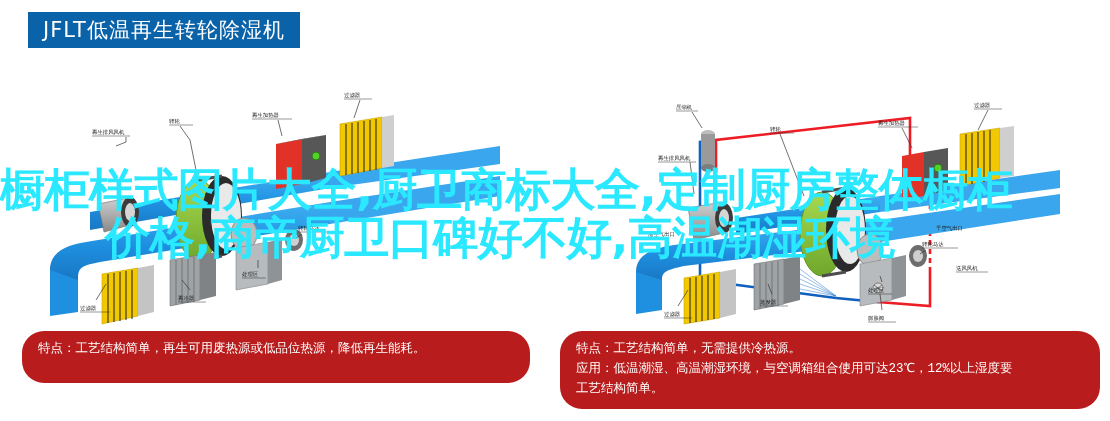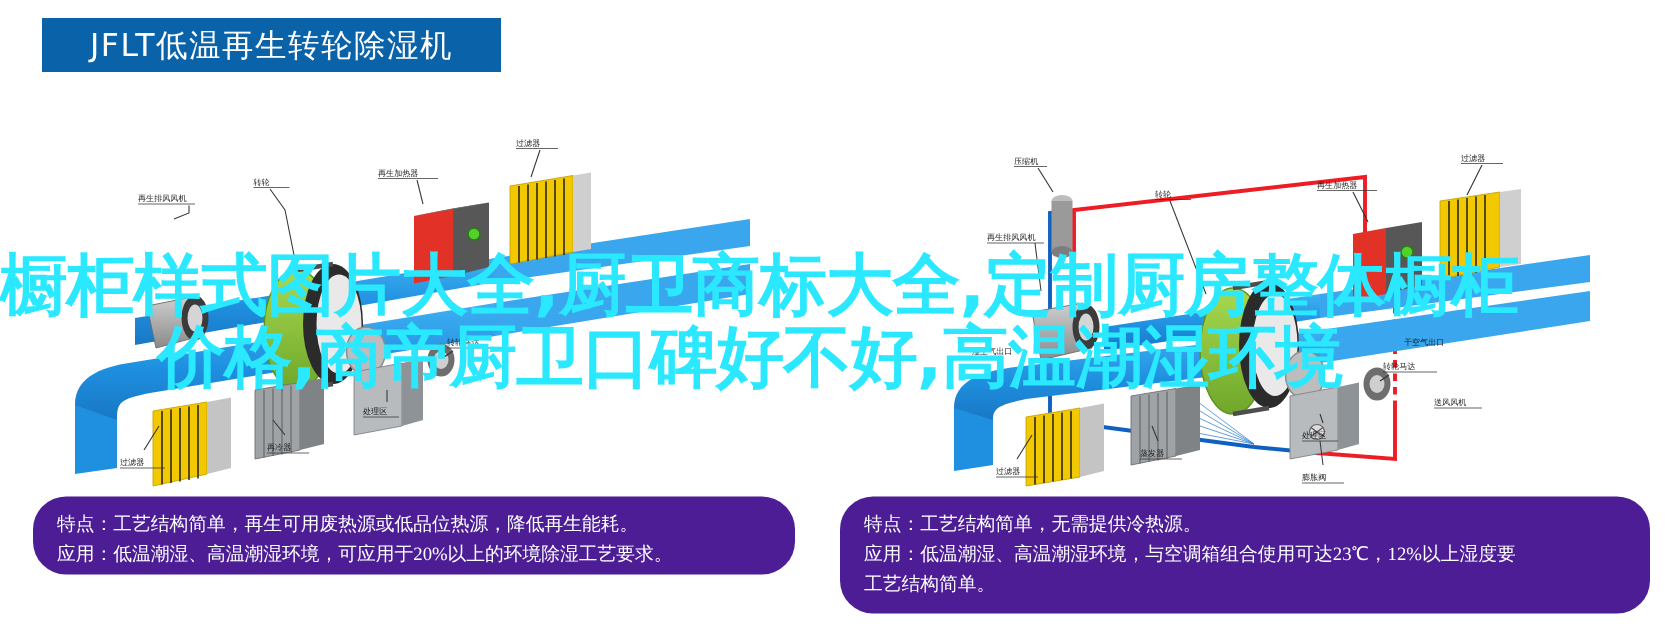--- a/index.html
+++ b/index.html
@@ -1,21 +1,21 @@
 <!DOCTYPE html>
 <html><head>
 <meta charset="utf-8">
 <title>JFLT</title>
 <style>
   html,body{margin:0;padding:0;background:#ffffff;}
   body{width:1110px;height:421px;position:relative;overflow:hidden;
        font-family:"DejaVu Sans","Liberation Sans",sans-serif;}
 
   
-  #title-banner{position:absolute;left:28px;top:12px;width:306px;height:36px;
+  #title-banner{position:absolute;left:28px;top:12px;width:272px;height:36px;
      background:#0a62a8;display:flex;align-items:center;justify-content:center;}
   #title-banner .t{color:#ffffff;font-size:21px;letter-spacing:1px;white-space:nowrap;}
 
   
   .diagram{position:absolute;top:84px;height:240px;}
   #diagram-left{left:30px;width:510px;}
   #diagram-right{left:630px;width:470px;}
   .diagram svg{display:block;width:100%;height:100%;overflow:visible;}
 
   .lbl{font-size:5.4px;fill:#1a1a1a;font-family:"DejaVu Sans",sans-serif;}
@@ -25,24 +25,24 @@
   
   #overlay-text{position:absolute;left:0;top:166px;width:1000px;
       text-align:center;pointer-events:none;z-index:40;}
   #overlay-text .line{color:#29e8ff;font-size:45px;line-height:48px;
       font-weight:700;white-space:nowrap;
       font-family:"DejaVu Sans","Liberation Sans",sans-serif;}
   #overlay-text .l1{letter-spacing:-0.5px;}
   #overlay-text .l2{letter-spacing:-0.5px;}
 
   
-  .caption{position:absolute;background:#4c1d95;border-radius:22px;
+  .caption{position:absolute;background:#b91c1c;border-radius:22px;
       color:#ffffff;font-size:12.5px;line-height:20px;z-index:50;
       padding:8px 16px;box-sizing:border-box;
-      font-family:Liberation Serif, serif;}
+      font-family:Liberation Mono, monospace;}
   #caption-left{left:22px;top:331px;width:508px;height:52px;}
   #caption-right{left:560px;top:331px;width:540px;height:78px;}
   .caption .row{display:block;}
 </style>
 </head>
 <body>
 
 <div id="title-banner">
   <span class="t">JFLT低温再生转轮除湿机</span>
 </div>
@@ -350,20 +350,19 @@
   </svg>
 </div>
 
 <div id="overlay-text">
   <div class="line l1">橱柜样式图片大全,厨卫商标大全,定制厨房整体橱柜</div>
   <div class="line l2">价格,商帝厨卫口碑好不好,高温潮湿环境</div>
 </div>
 
 <div class="caption" id="caption-left">
   <span class="row">特点：工艺结构简单，再生可用废热源或低品位热源，降低再生能耗。</span>
-  <span class="row">应用：低温潮湿、高温潮湿环境，可应用于20%以上的环境除湿工艺要求。</span>
 </div>
 
 <div class="caption" id="caption-right">
   <span class="row">特点：工艺结构简单，无需提供冷热源。</span>
   <span class="row">应用：低温潮湿、高温潮湿环境，与空调箱组合使用可达23℃，12%以上湿度要</span>
   <span class="row">工艺结构简单。</span>
 </div>
 
 </body></html>

